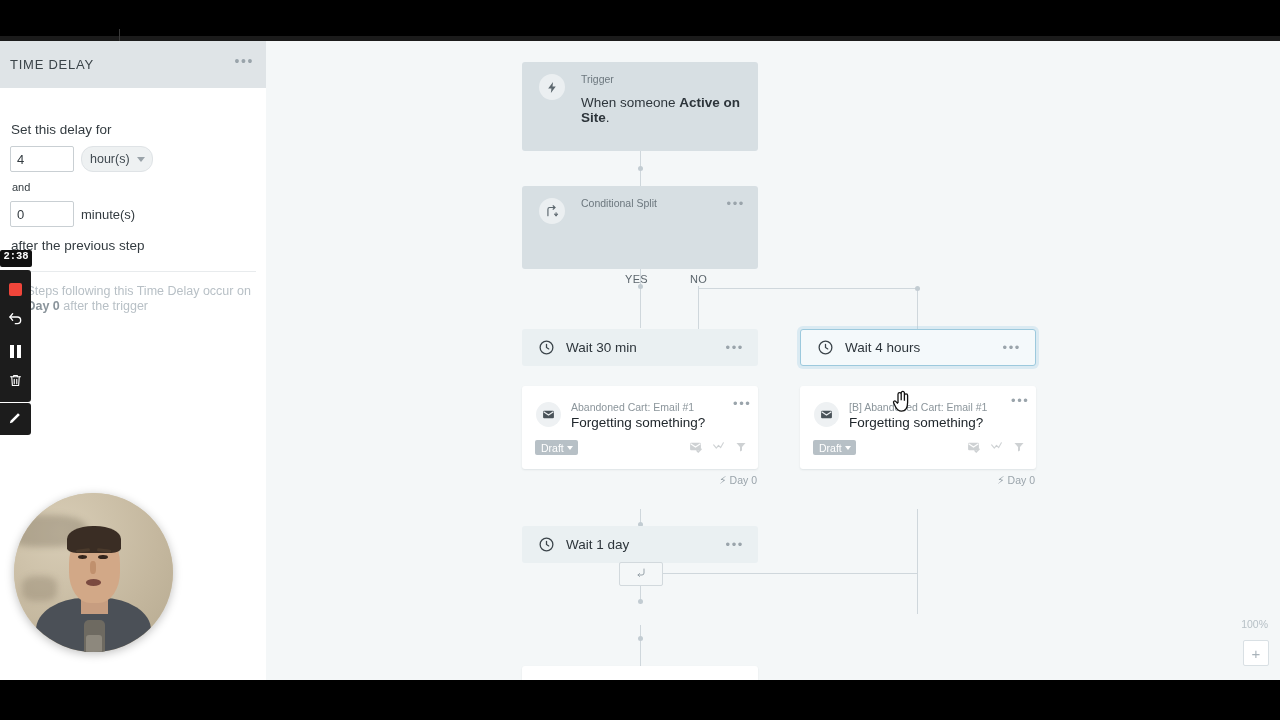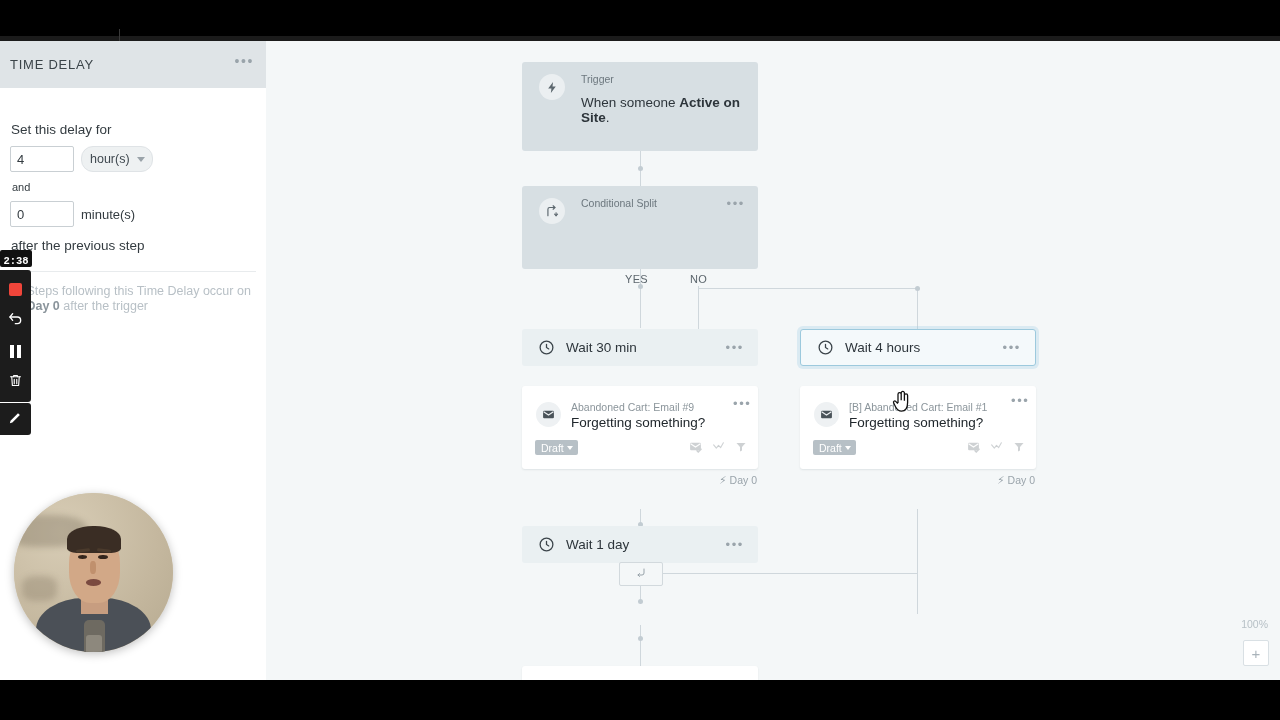--- a/index.html
+++ b/index.html
@@ -89,21 +89,21 @@
   .branch-lbl{position:absolute;font-size:11px;color:#5c666d;letter-spacing:.3px;}
 
   
   .zoom-pct{position:absolute;right:12px;bottom:50px;font-size:10.5px;color:#b7c0c6;}
   .zoom-btn{position:absolute;right:11px;bottom:14px;width:24px;height:24px;background:#fff;
     border:1px solid #d9e0e4;border-radius:2px;display:flex;align-items:center;justify-content:center;
     font-size:15px;color:#a9b3ba;cursor:pointer;line-height:1;}
 
   
   .rec-timer{position:absolute;left:0;top:250px;width:32px;height:17px;background:#111;border-radius:2px;
-    display:flex;align-items:flex-end;justify-content:center;}
+    display:flex;align-items:flex-start;justify-content:center;}
   .rec-timer span{color:#fff;font-size:10.5px;font-family:"Liberation Mono","DejaVu Sans Mono",monospace;font-weight:700;}
   .rec-bar{position:absolute;left:0;top:270px;width:31px;background:#1c1c1c;border-radius:0 3px 3px 0;
     display:flex;flex-direction:column;align-items:center;padding:4px 0;}
   .rec-btn{width:31px;height:31px;display:flex;align-items:center;justify-content:center;cursor:pointer;}
   .stop-sq{width:13px;height:13px;background:#f0453a;border-radius:2px;}
   .pause-bars{display:flex;gap:3px;}
   .pause-bars i{display:block;width:4px;height:13px;background:#fff;}
   .pen-bar{position:absolute;left:0;top:403px;width:31px;height:32px;background:#1c1c1c;border-radius:0 3px 3px 0;
     display:flex;align-items:center;justify-content:center;cursor:pointer;}
 
@@ -251,21 +251,21 @@
         <div class="dots" style="right:14px;top:13px;">•••</div>
       </div>
 
       <div class="node card-email" style="left:256px;top:345px;width:236px;height:83px;">
         <div class="em-ic">
           <svg width="13" height="13" viewBox="0 0 24 24" fill="#4a5359">
               <rect x="2" y="5" width="20" height="14" rx="2"></rect>
               <path d="M3 7l9 6 9-6" stroke="#eef1f3" stroke-width="2" fill="none"></path>
             </svg>
         </div>
-        <div class="em-head">Abandoned Cart: Email #9</div>
+        <div class="em-head">Abandoned Cart: Email #1</div>
         <div class="em-sub">Forgetting something?</div>
         <div class="badge">
           <span>Draft</span>
           <i class="bcaret"></i>
         </div>
         <div class="em-actions">
           <span>
             <svg width="13" height="13" viewBox="0 0 24 24" fill="#5f6a71">
                 <rect x="2" y="5" width="20" height="14" rx="2"></rect>
                 <path d="M3 7l9 6 9-6" stroke="#fff" stroke-width="2" fill="none"></path>

